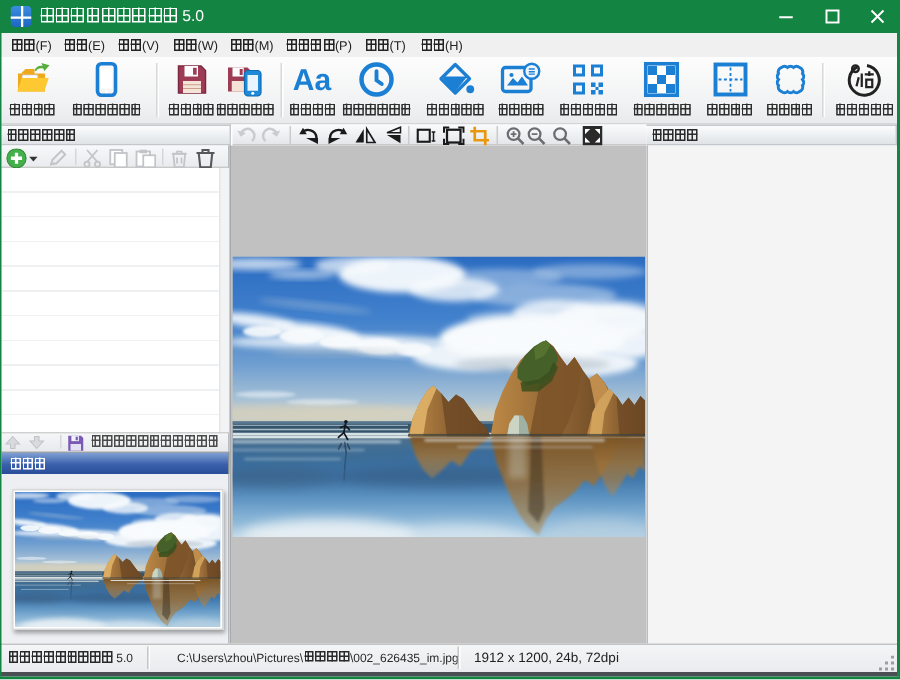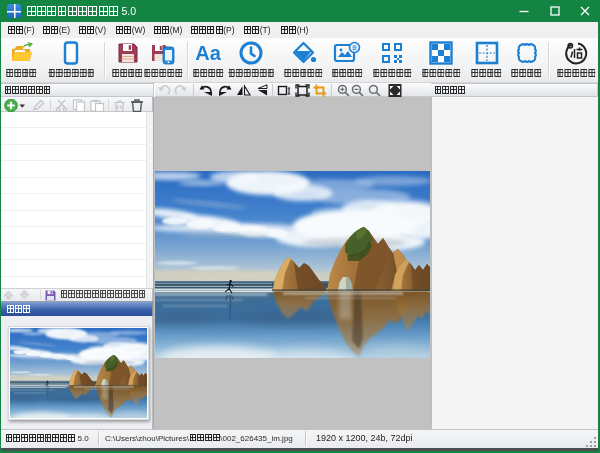--- a/index.html
+++ b/index.html
@@ -461,23 +461,23 @@
   </div>
 <div class="abs" id="thumb">
     <svg viewBox="0 0 275 187" preserveAspectRatio="none">
       <use href="#ph"></use>
     </svg>
   </div>
 <div class="abs" id="rpanel"></div>
 <div class="abs" id="status"></div>
 <div class="abs st" style="left:5px;top:434px;font-size:8px"><i class="c"></i><i class="c"></i><i class="c"></i><i class="c"></i><i class="c"></i><i class="c"></i><i class="c"></i><i class="c"></i><i class="c"></i> 5.0</div>
 <div class="abs" style="left:98px;top:431px;width:1px;height:15px;background:#c6c6c6;box-shadow:1px 0 0 #fff"></div>
-<div class="abs st" style="left:105px;top:433.5px;font-size:8px">C:\Users\zhou\Pictures\<i class="c"></i><i class="c"></i><i class="c"></i><i class="c"></i>\002_626435_im.jpg</div>
+<div class="abs st" style="left:118px;top:433.5px;font-size:8px">C:\Users\zhou\Pictures\<i class="c"></i><i class="c"></i><i class="c"></i><i class="c"></i>\002_626435_im.jpg</div>
 <div class="abs" style="left:305px;top:431px;width:1px;height:15px;background:#c6c6c6;box-shadow:1px 0 0 #fff"></div>
-<div class="abs st" style="left:316px;top:433px;font-size:9px;color:#222">1920 x 1200, 24b, 72dpi</div>
+<div class="abs st" style="left:316px;top:433px;font-size:9px;color:#222">1912 x 1200, 24b, 72dpi</div>
 <svg class="abs" style="left:586px;top:437px" width="11" height="11" viewBox="0 0 11 11">
     <g fill="#9a9da2">
       <rect x="8" y="0" width="2" height="2"></rect>
       <rect x="8" y="4" width="2" height="2"></rect>
       <rect x="8" y="8" width="2" height="2"></rect>
       <rect x="4" y="4" width="2" height="2"></rect>
       <rect x="4" y="8" width="2" height="2"></rect>
       <rect x="0" y="8" width="2" height="2"></rect>
     </g>
   </svg>

